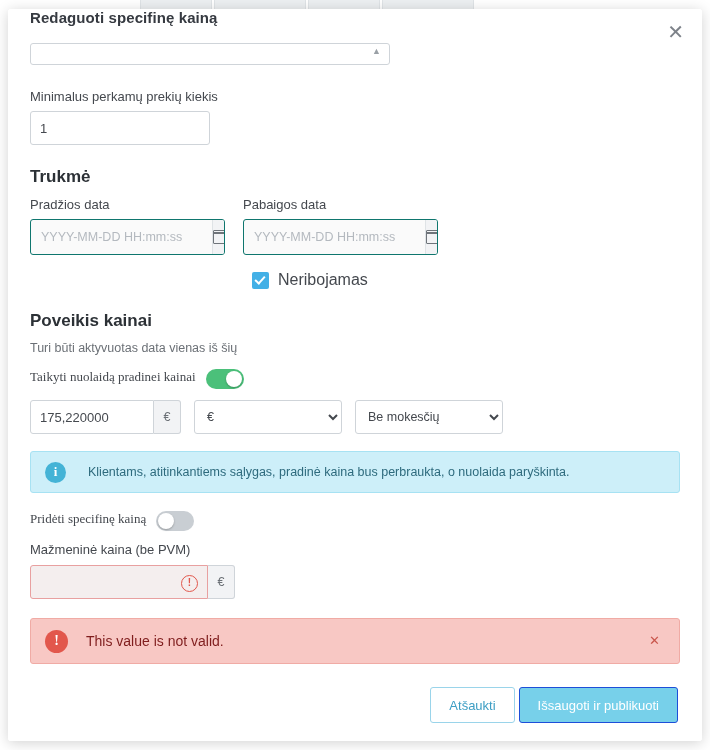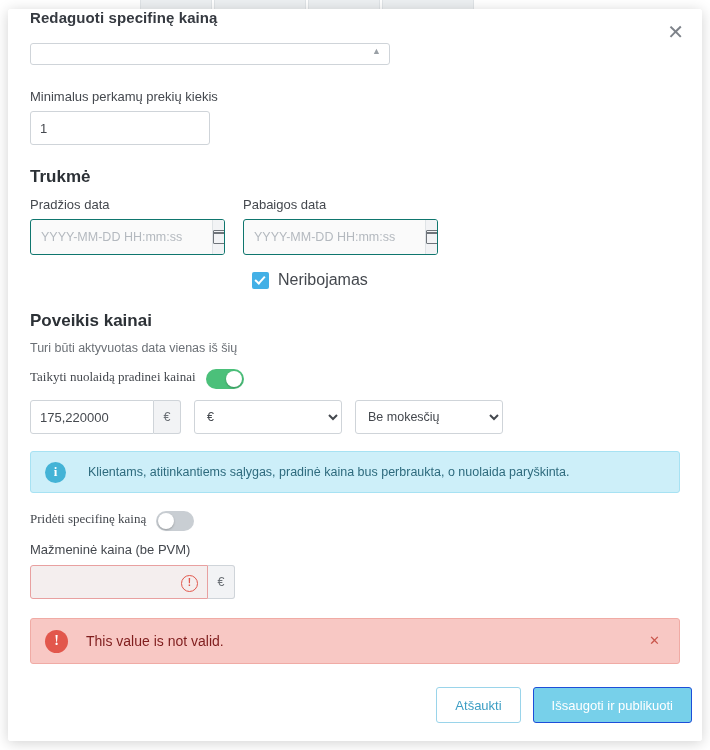--- a/index.html
+++ b/index.html
@@ -369,22 +369,22 @@
   }
 
   
   .modal-footer {
     position: absolute;
     bottom: 0; left: 0; right: 0;
     height: 72px;
     display: flex;
     align-items: center;
     justify-content: flex-end;
-    padding-right: 10px;
-    gap: 12px;
+    padding-right: 24px;
+    gap: 4px;
     background: #fff;
   }
   .btn {
     height: 36px;
     border-radius: 3px;
     font-size: 13px;
     padding: 0 18px;
     cursor: pointer;
     font-family: "Liberation Sans", sans-serif;
   }

